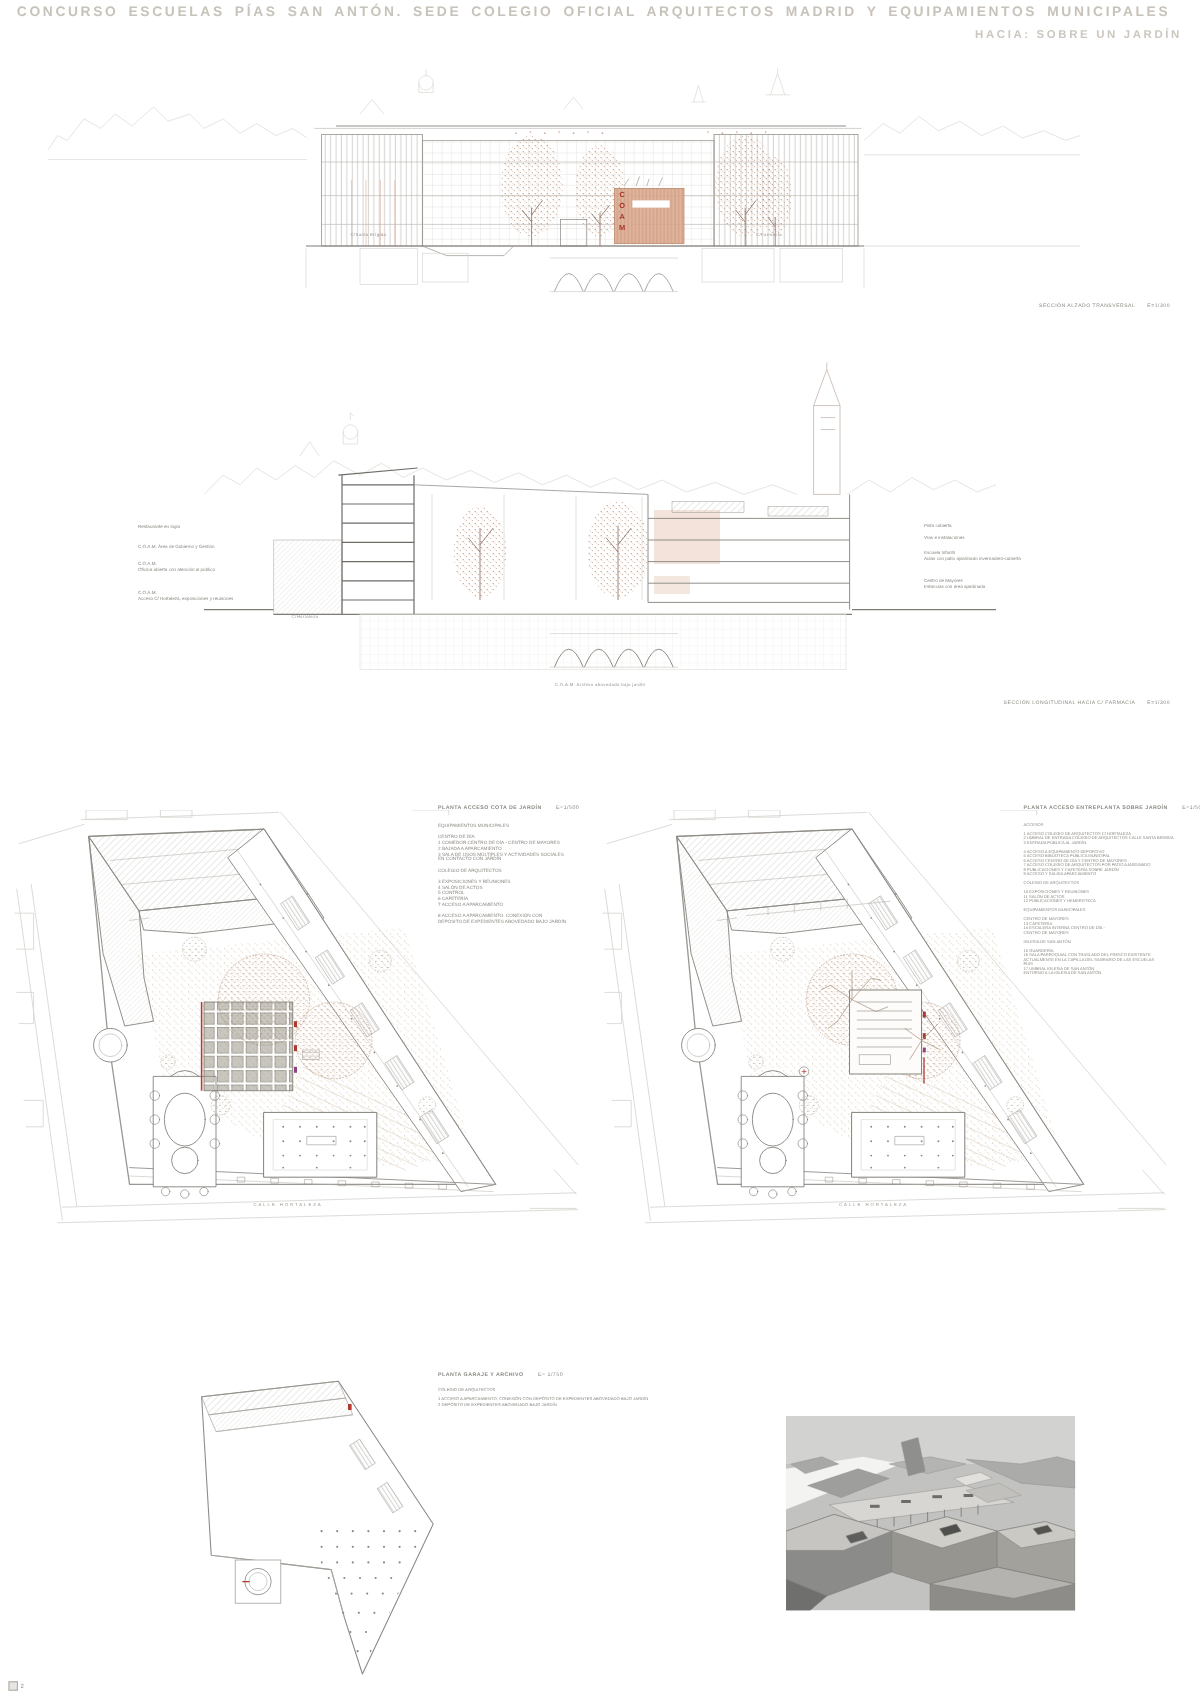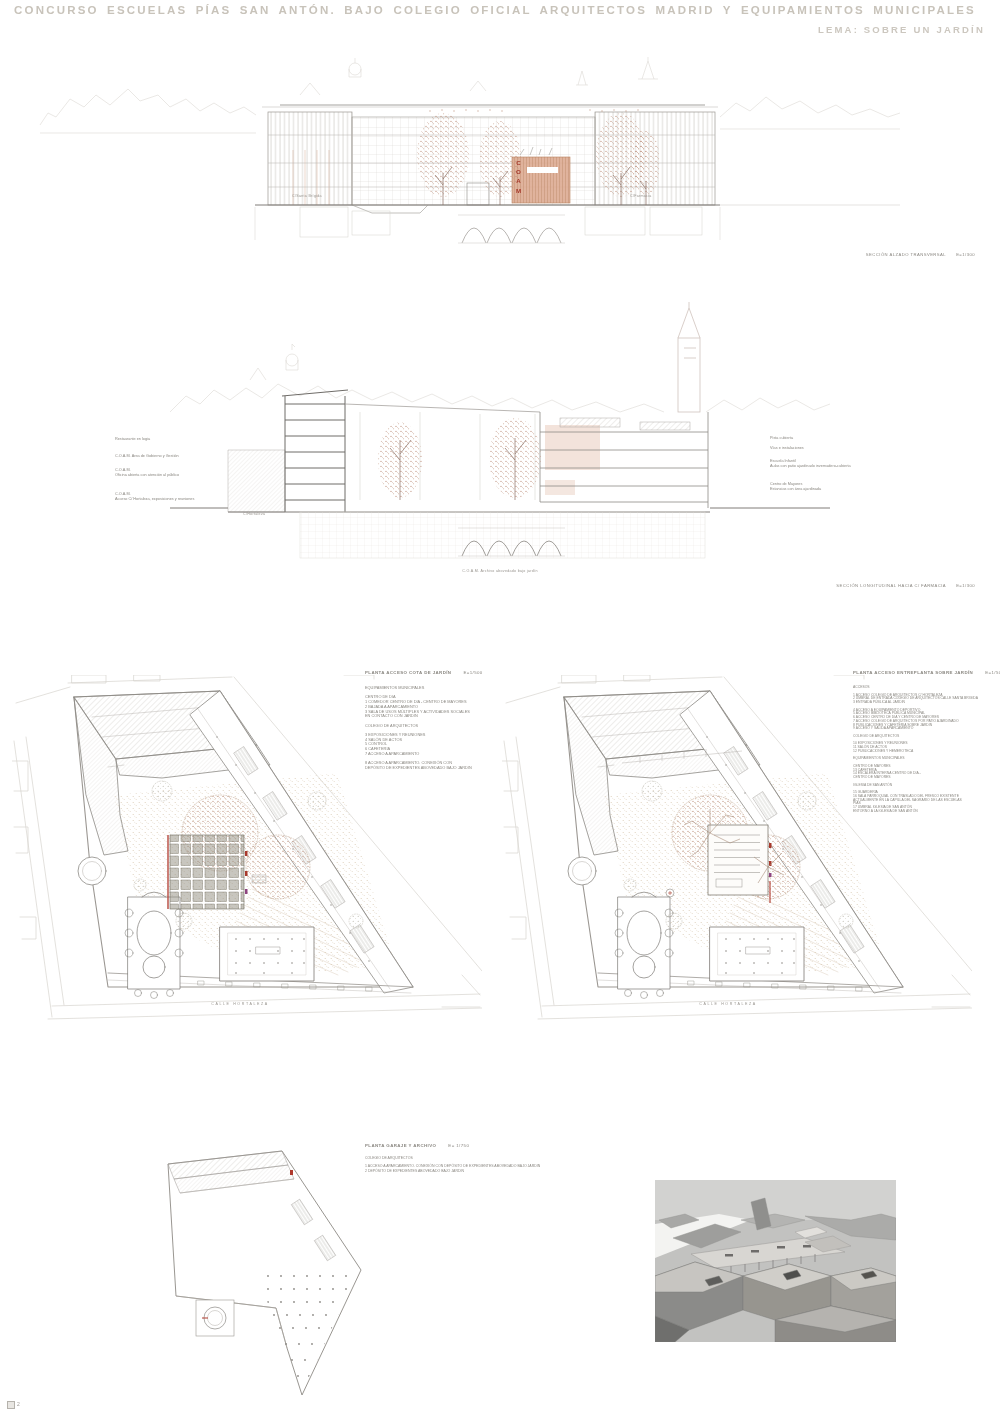--- a/index.html
+++ b/index.html
@@ -202,22 +202,22 @@
           <circle cx="128" cy="210" r="6" fill="url(#stipGreen)" stroke="#b0ac9e" stroke-width="0.4" stroke-dasharray="1,1.6"></circle>
         </g>
         <g>
           <circle cx="208" cy="158" r="38" fill="url(#stipTree)" stroke="#bb9e88" stroke-width="0.5" stroke-dasharray="1,1.6"></circle>
           <circle cx="266" cy="192" r="32" fill="url(#stipTree)" stroke="#bb9e88" stroke-width="0.5" stroke-dasharray="1,1.6"></circle>
         </g>
       </g>
     </defs>
   </svg>
 
-  <div class="abs hdr-title">CONCURSO ESCUELAS PÍAS SAN ANTÓN. BAJO COLEGIO OFICIAL ARQUITECTOS MADRID Y EQUIPAMIENTOS MUNICIPALES</div>
-  <div class="abs hdr-lema">LEMA: SOBRE UN JARDÍN</div>
+  <div class="abs hdr-title">CONCURSO ESCUELAS PÍAS SAN ANTÓN. SEDE COLEGIO OFICIAL ARQUITECTOS MADRID Y EQUIPAMIENTOS MUNICIPALES</div>
+  <div class="abs hdr-lema">HACIA: SOBRE UN JARDÍN</div>
 
   <svg class="abs" style="left:0;top:55px" width="1000" height="235" viewBox="0 0 1000 235">
     <g stroke="#dcd9d4" stroke-width="0.6" fill="none">
       <path d="M40,70 L48,58 56,62 70,44 84,52 96,40 110,50 128,34 140,46 158,40 170,52 186,44 200,56 214,48 230,58 244,52 256,60"></path>
       <path d="M720,62 L736,48 750,56 766,42 782,54 800,46 818,58 836,50 852,60 870,54 888,62 900,58"></path>
       <path d="M40,78 H256 M720,74 H900"></path>
       <circle cx="355" cy="14" r="6"></circle>
         <path d="M349,14 v8 h12 v-8 M355,8 v-5"></path>
       <path d="M578,30 l4,-14 4,14 M576,30 h12"></path>
       <path d="M642,24 l6,-18 6,18 M638,24 h20 M648,2 v4"></path>

